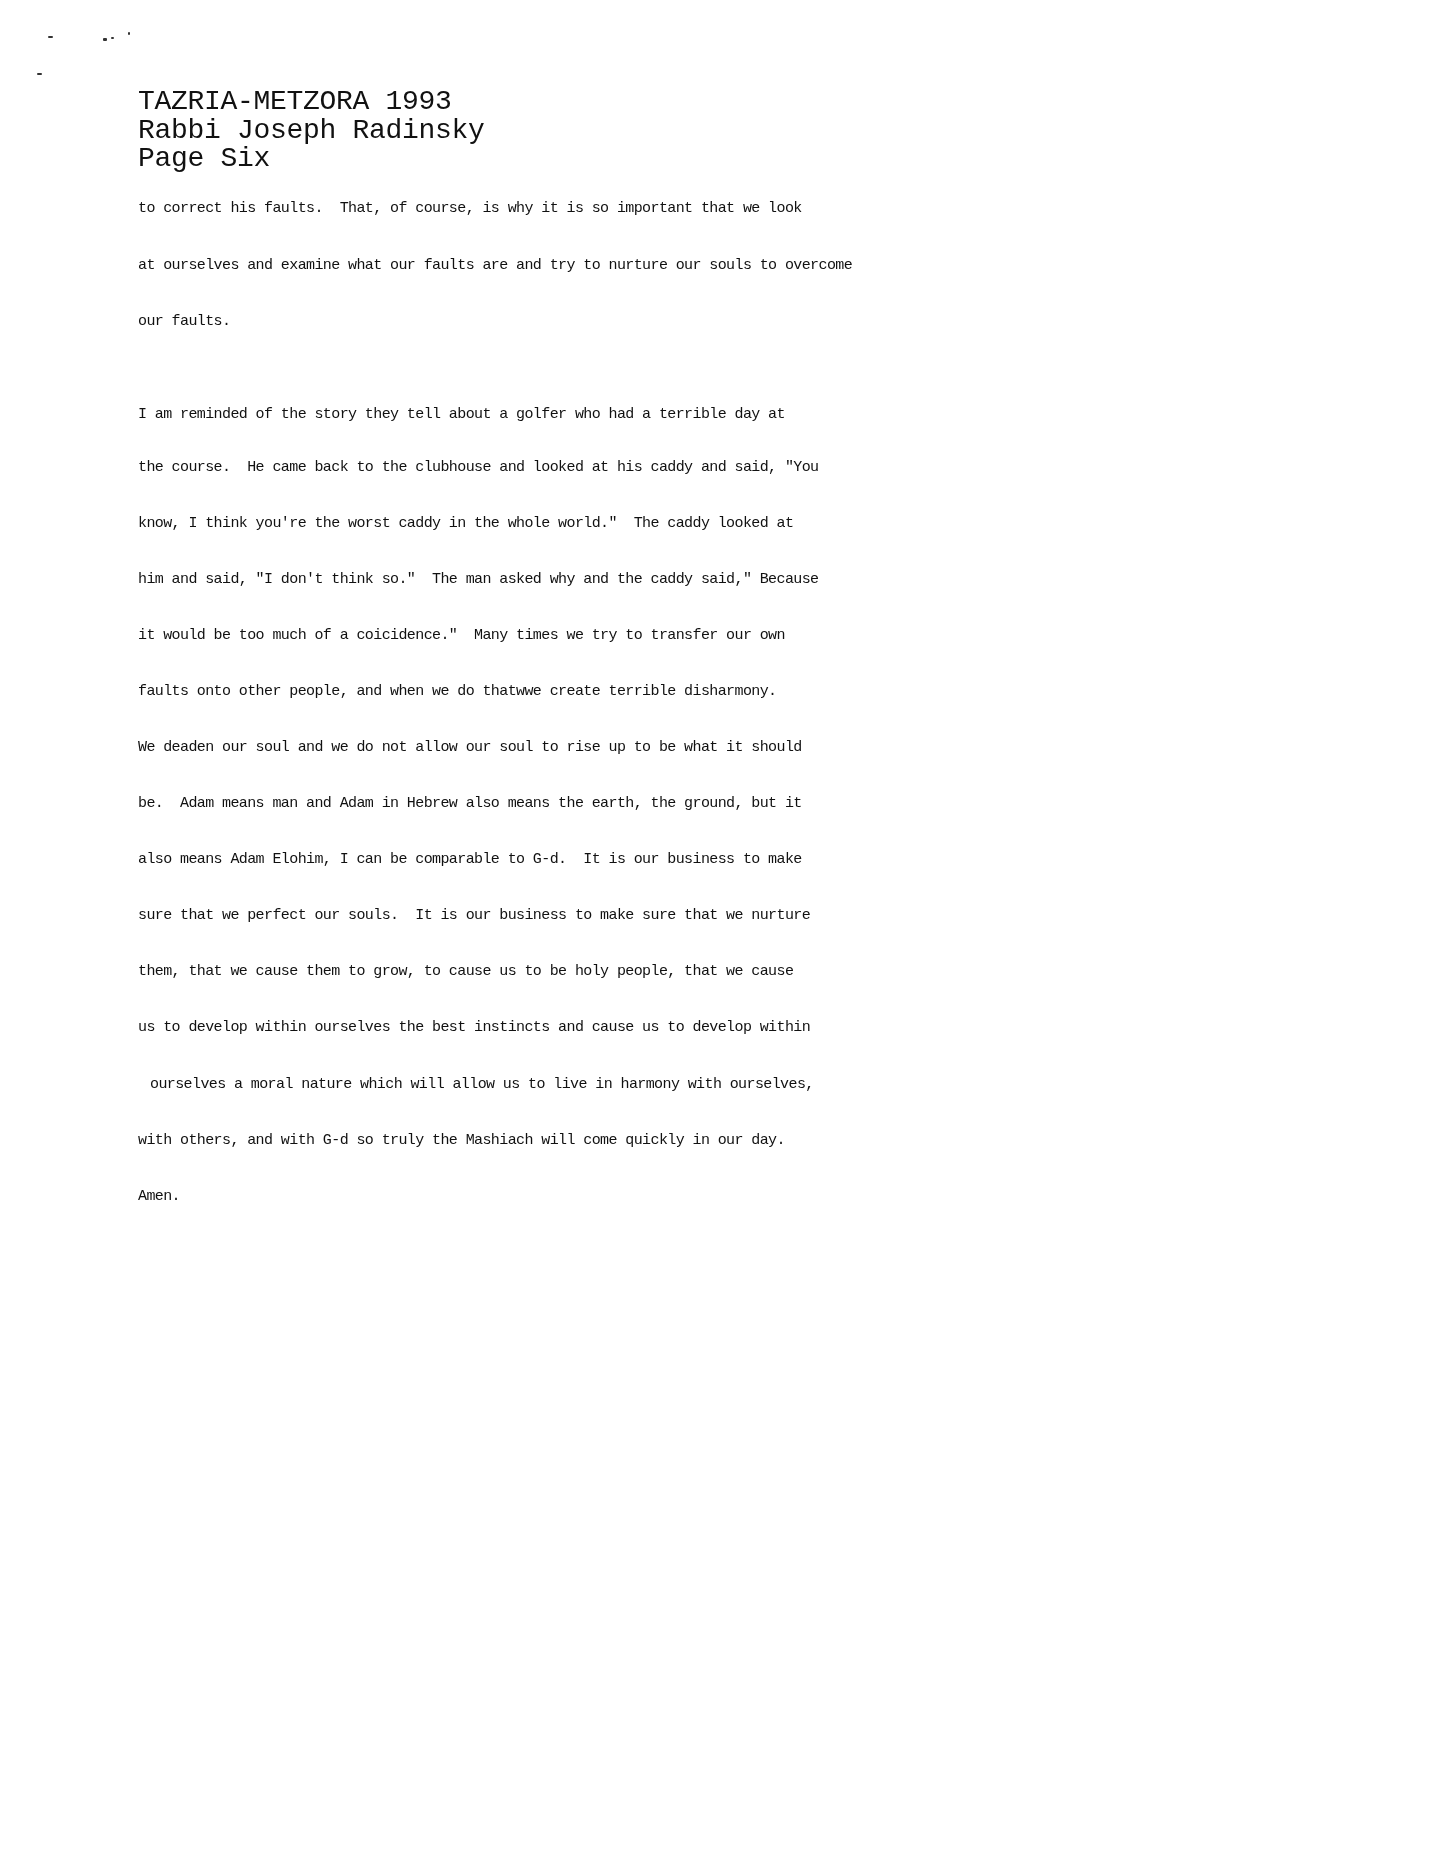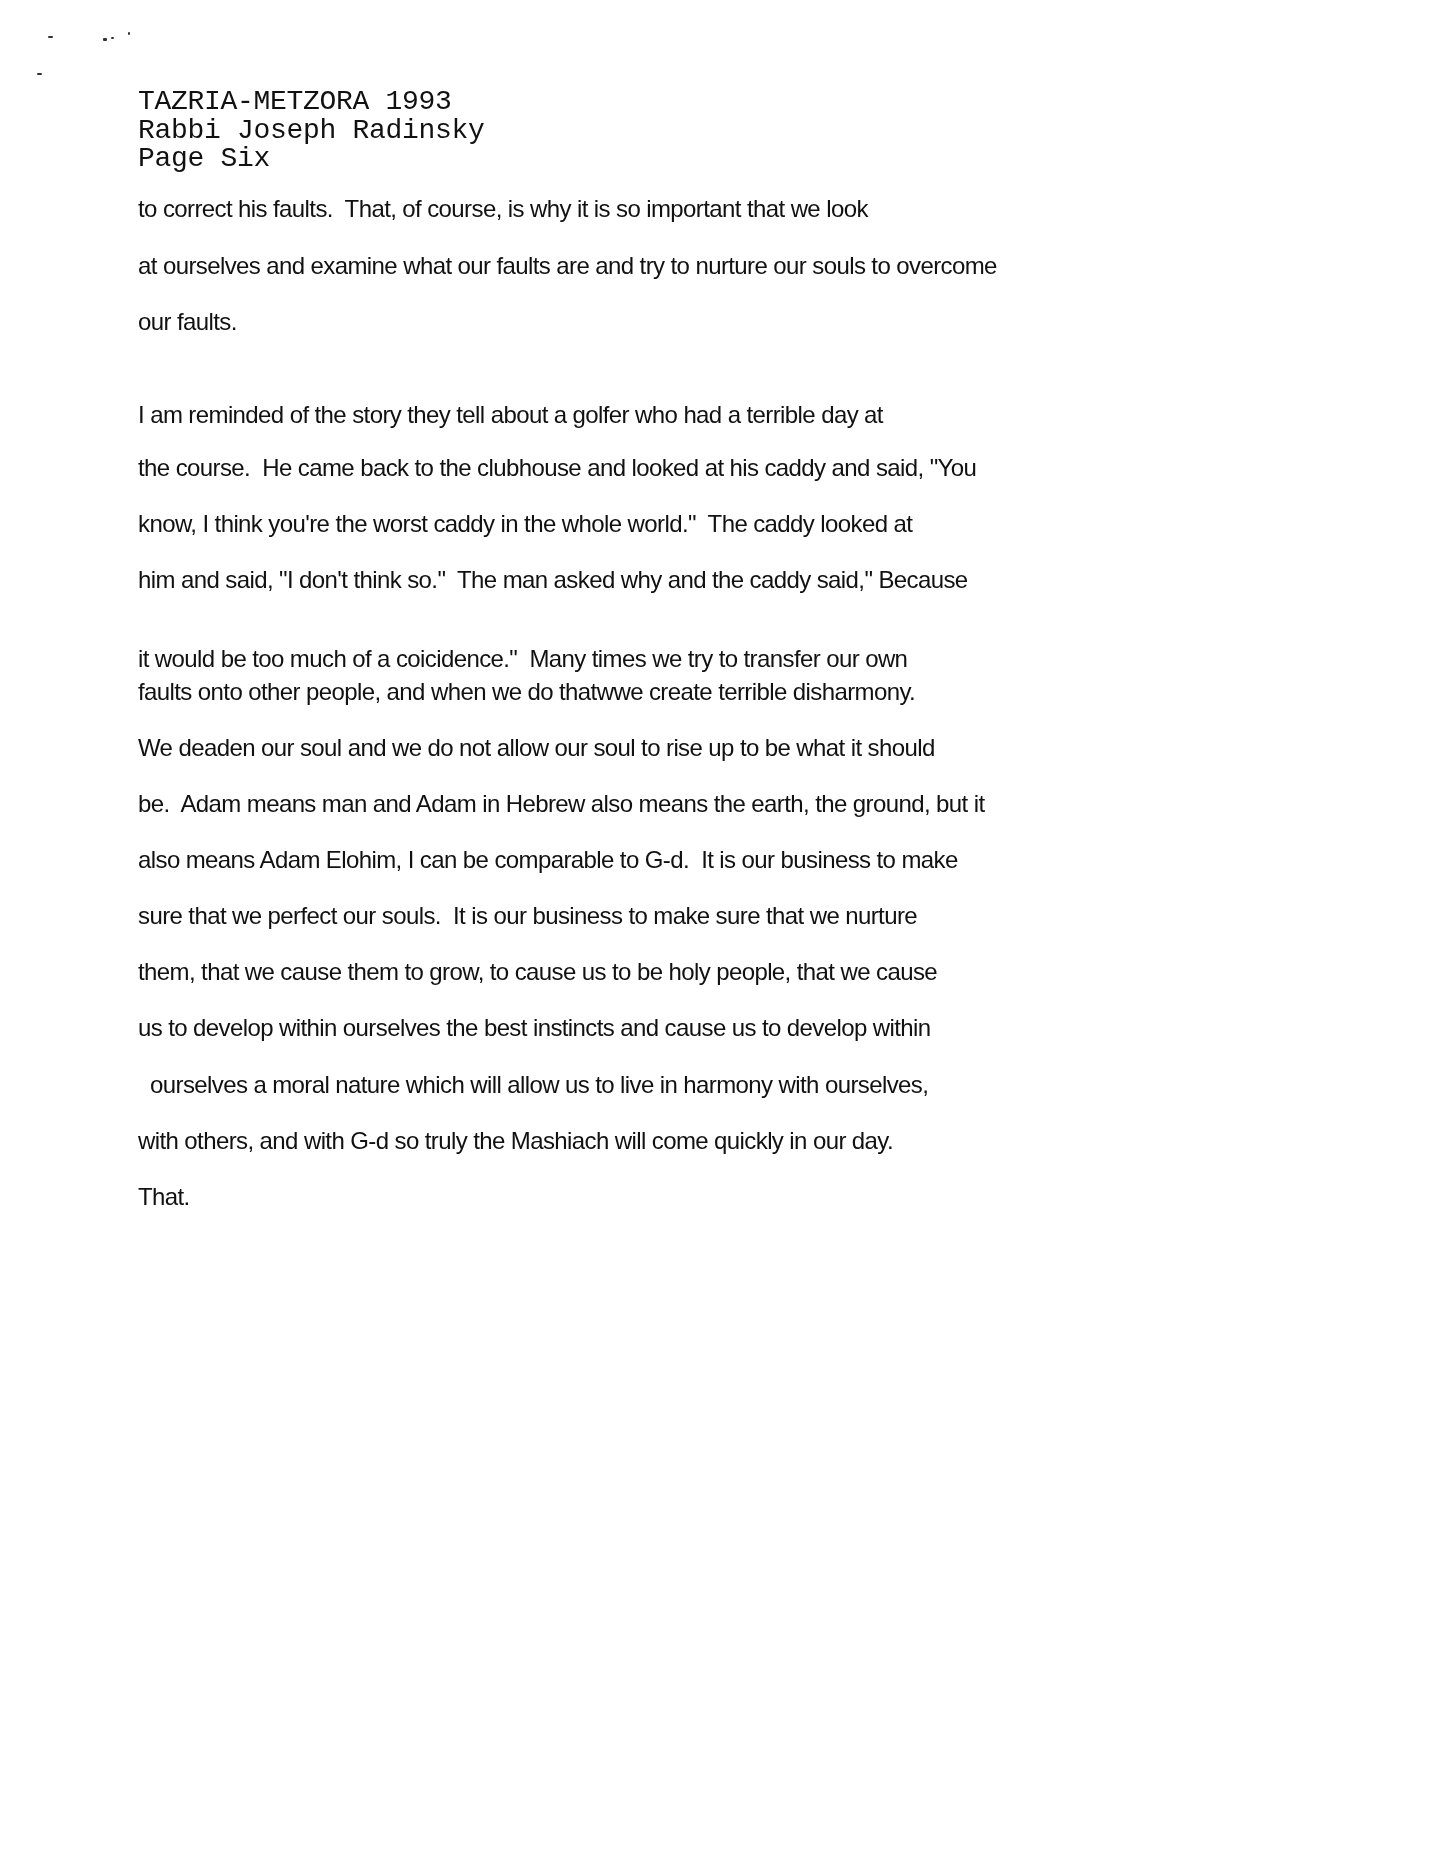--- a/index.html
+++ b/index.html
@@ -26,23 +26,23 @@
       top: 88px;
       font-size: 28px;
       line-height: 28.5px;
       font-family: "Liberation Mono", "DejaVu Sans Mono", monospace;
       letter-spacing: -0.3px;
     }
     .header div { white-space: pre; }
     .body-line {
       position: absolute;
       left: 138px;
-      font-size: 24px;
+      font-size: 15px;
       white-space: pre;
-      font-family: Liberation Sans, sans-serif;
+      font-family: Liberation Mono, monospace;
       letter-spacing: -0.6px;
       line-height: 28px;
     }
   </style>
 </head>
 <body>
 
 <div class="speck" style="left:48px;top:36px;width:5px;height:2px;"></div>
 <div class="speck" style="left:103px;top:38px;width:4px;height:3px;"></div>
 <div class="speck" style="left:111px;top:37px;width:3px;height:2px;"></div>
@@ -56,23 +56,23 @@
 </div>
 
 <div class="body-line" style="top:195px;">to correct his faults.  That, of course, is why it is so important that we look</div>
 <div class="body-line" style="top:252px;">at ourselves and examine what our faults are and try to nurture our souls to overcome</div>
 <div class="body-line" style="top:308px;">our faults.</div>
 
 <div class="body-line" style="top:401px;">I am reminded of the story they tell about a golfer who had a terrible day at</div>
 <div class="body-line" style="top:454px;">the course.  He came back to the clubhouse and looked at his caddy and said, "You</div>
 <div class="body-line" style="top:510px;">know, I think you're the worst caddy in the whole world."  The caddy looked at</div>
 <div class="body-line" style="top:566px;">him and said, "I don't think so."  The man asked why and the caddy said," Because</div>
-<div class="body-line" style="top:622px;margin-top:23px;">it would be too much of a coicidence."  Many times we try to transfer our own</div>
+<div class="body-line" style="top:622px;">it would be too much of a coicidence."  Many times we try to transfer our own</div>
 <div class="body-line" style="top:678px;">faults onto other people, and when we do thatwwe create terrible disharmony.</div>
 <div class="body-line" style="top:734px;">We deaden our soul and we do not allow our soul to rise up to be what it should</div>
 <div class="body-line" style="top:790px;">be.  Adam means man and Adam in Hebrew also means the earth, the ground, but it</div>
 <div class="body-line" style="top:846px;">also means Adam Elohim, I can be comparable to G-d.  It is our business to make</div>
 <div class="body-line" style="top:902px;">sure that we perfect our souls.  It is our business to make sure that we nurture</div>
 <div class="body-line" style="top:958px;">them, that we cause them to grow, to cause us to be holy people, that we cause</div>
 <div class="body-line" style="top:1014px;">us to develop within ourselves the best instincts and cause us to develop within</div>
 <div class="body-line" style="top:1071px;margin-left:12px;">ourselves a moral nature which will allow us to live in harmony with ourselves,</div>
 <div class="body-line" style="top:1127px;text-align:center;">with others, and with G-d so truly the Mashiach will come quickly in our day.</div>
-<div class="body-line" style="top:1183px;">That.</div>
+<div class="body-line" style="top:1183px;">Amen.</div>
 
 </body></html>

